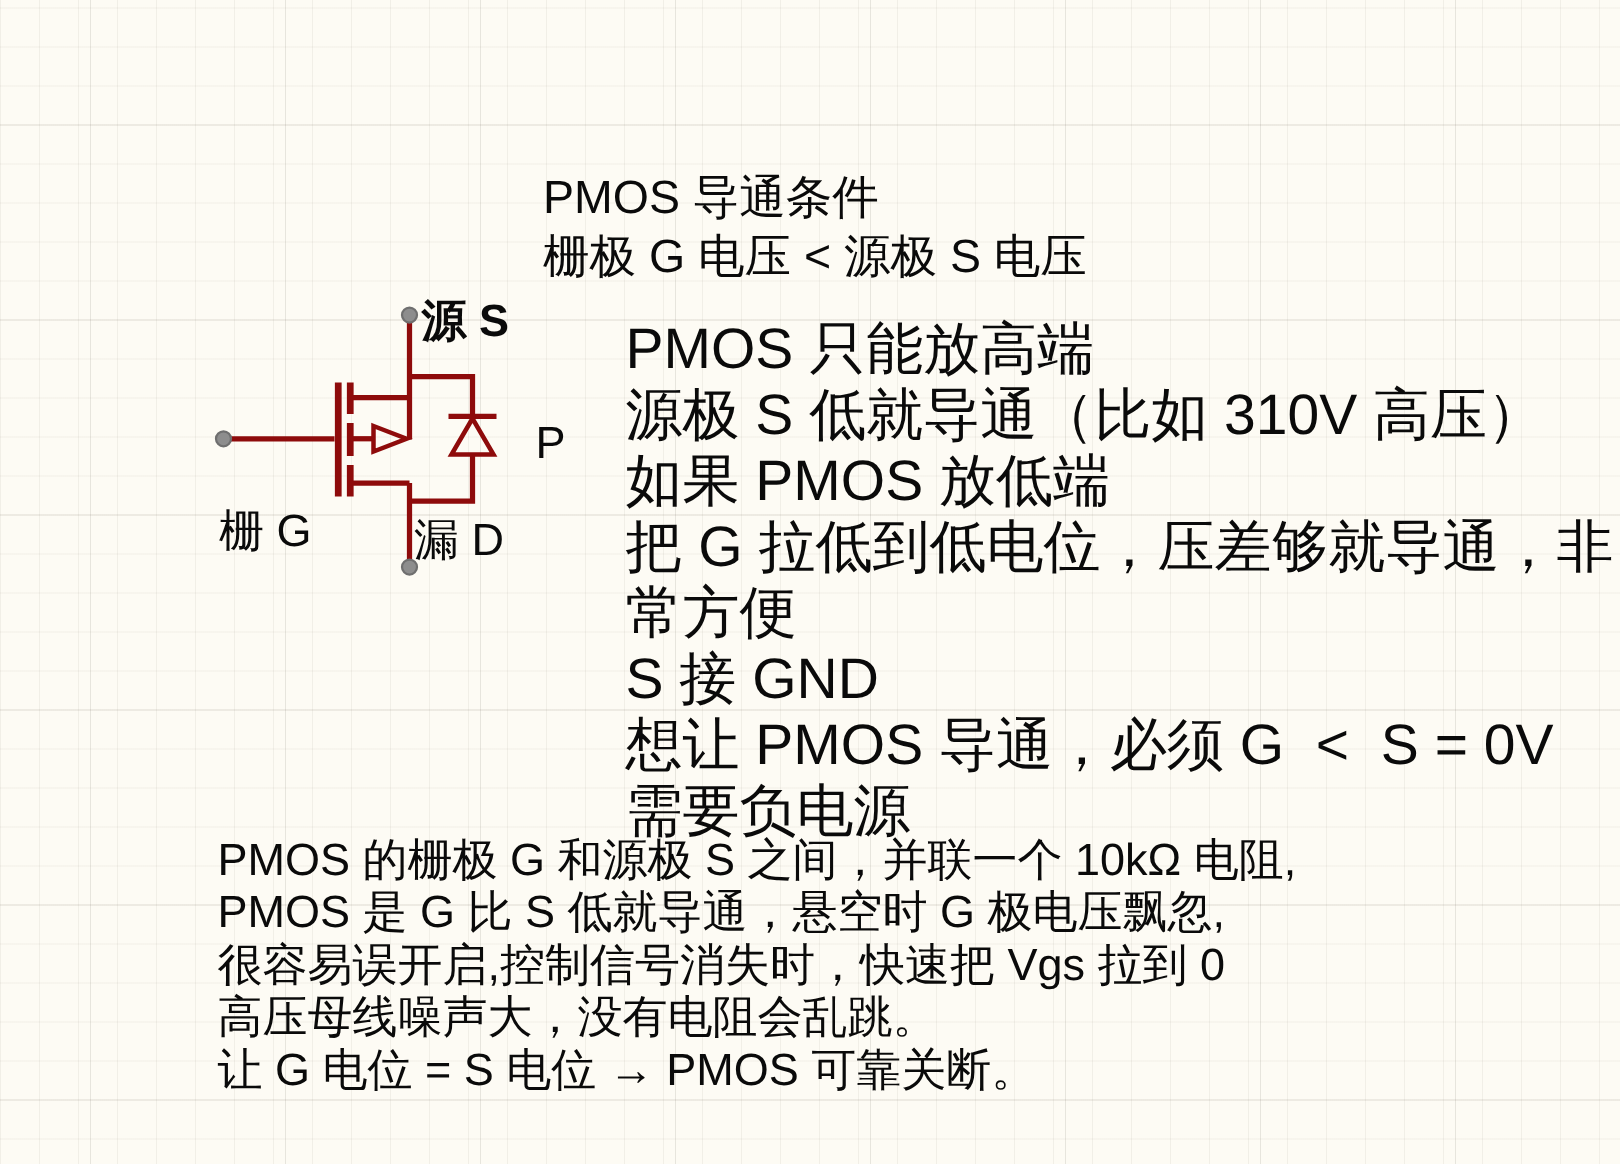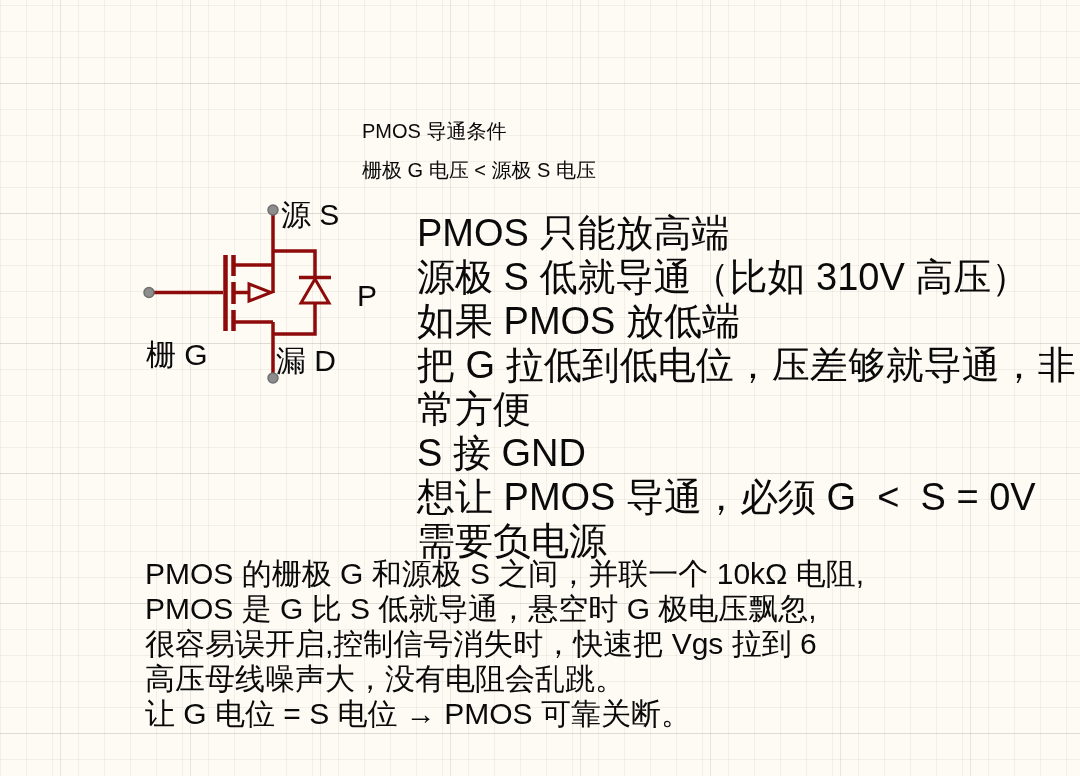--- a/index.html
+++ b/index.html
@@ -17,25 +17,25 @@
     background-image:
       linear-gradient(to right, rgba(120,115,100,0.16) 1px, transparent 1px),
       linear-gradient(to bottom, rgba(120,115,100,0.16) 1px, transparent 1px),
       linear-gradient(to right, rgba(120,115,100,0.085) 1px, transparent 1px),
       linear-gradient(to bottom, rgba(120,115,100,0.085) 1px, transparent 1px);
     background-size: 130px 130px, 130px 130px, 26px 26px, 26px 26px;
     background-position: 60px 83px, 60px 83px, 0 5px, 0 5px;
   }
   .txt { white-space: pre-wrap; }
   .block { position: absolute; }
-  #title-block { left: 362px; top: 112px; font-size: 20px; line-height: 39px; }
+  #title-block { left: 362px; top: 112px; font-size: 31px; line-height: 39px; }
   #notes-right { left: 417px; top: 211px; font-size: 38px; line-height: 44px; }
   #notes-bottom { left: 145px; top: 540px; font-size: 30px; line-height: 35px; margin-top: 16px; }
   .pin-label { position: absolute; font-size: 30px; line-height: 32px; }
-  #label-source { left: 281px; top: 199px; }
+  #label-source { left: 281px; top: 199px; font-weight: bold; }
   #label-gate   { left: 146px; top: 295px; margin-top: 44px; }
   #label-drain  { left: 276px; top: 345px; }
   #label-type   { left: 357px; top: 280px; }
   #schematic-svg { position: absolute; left: 0; top: 0; width: 1080px; height: 776px; }
   .wire   { fill: none; stroke-width: 3.5; stroke-linecap: butt; }
   .bar    { fill: none; stroke-width: 4.5; stroke-linecap: butt; }
   .hollow { fill: none; stroke-width: 3;   stroke-linejoin: miter; }
 </style>
 </head>
 <body>
@@ -94,18 +94,18 @@
     <p class="txt">如果 PMOS 放低端</p>
     <p class="txt">把 G 拉低到低电位，压差够就导通，非常方便</p>
     <p class="txt">S 接 GND</p>
     <p class="txt">想让 PMOS 导通，必须 G  &lt;  S = 0V</p>
     <p class="txt">需要负电源</p>
   </div>
 
   <div class="block" id="notes-bottom">
     <p class="txt">PMOS 的栅极 G 和源极 S 之间，并联一个 10kΩ 电阻,</p>
     <p class="txt">PMOS 是 G 比 S 低就导通，悬空时 G 极电压飘忽,</p>
-    <p class="txt">很容易误开启,控制信号消失时，快速把 Vgs 拉到 6</p>
+    <p class="txt">很容易误开启,控制信号消失时，快速把 Vgs 拉到 0</p>
     <p class="txt">高压母线噪声大，没有电阻会乱跳。</p>
     <p class="txt">让 G 电位 = S 电位 → PMOS 可靠关断。</p>
   </div>
 
 </div>
 
 </body></html>

